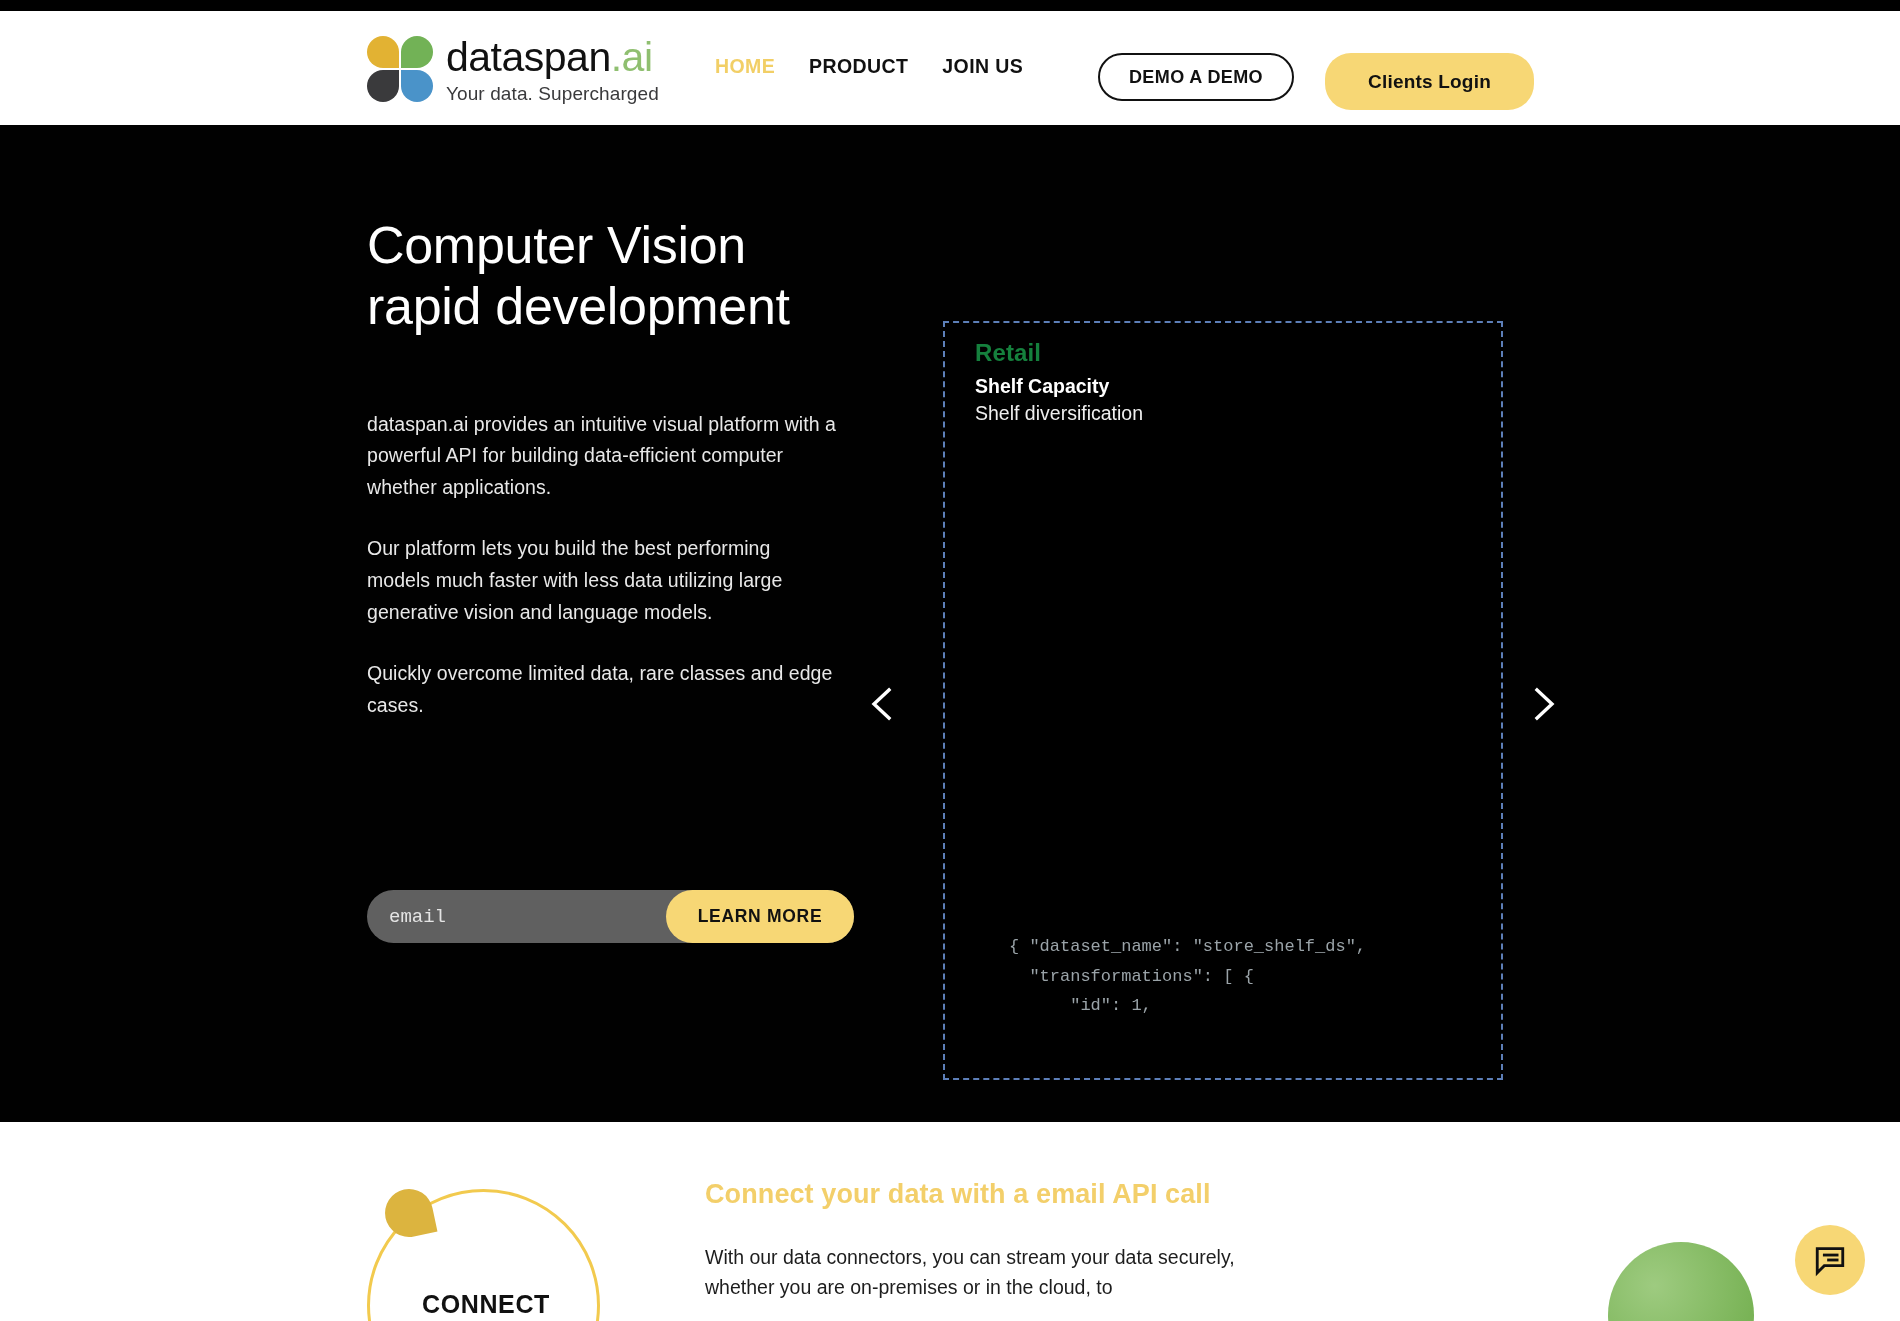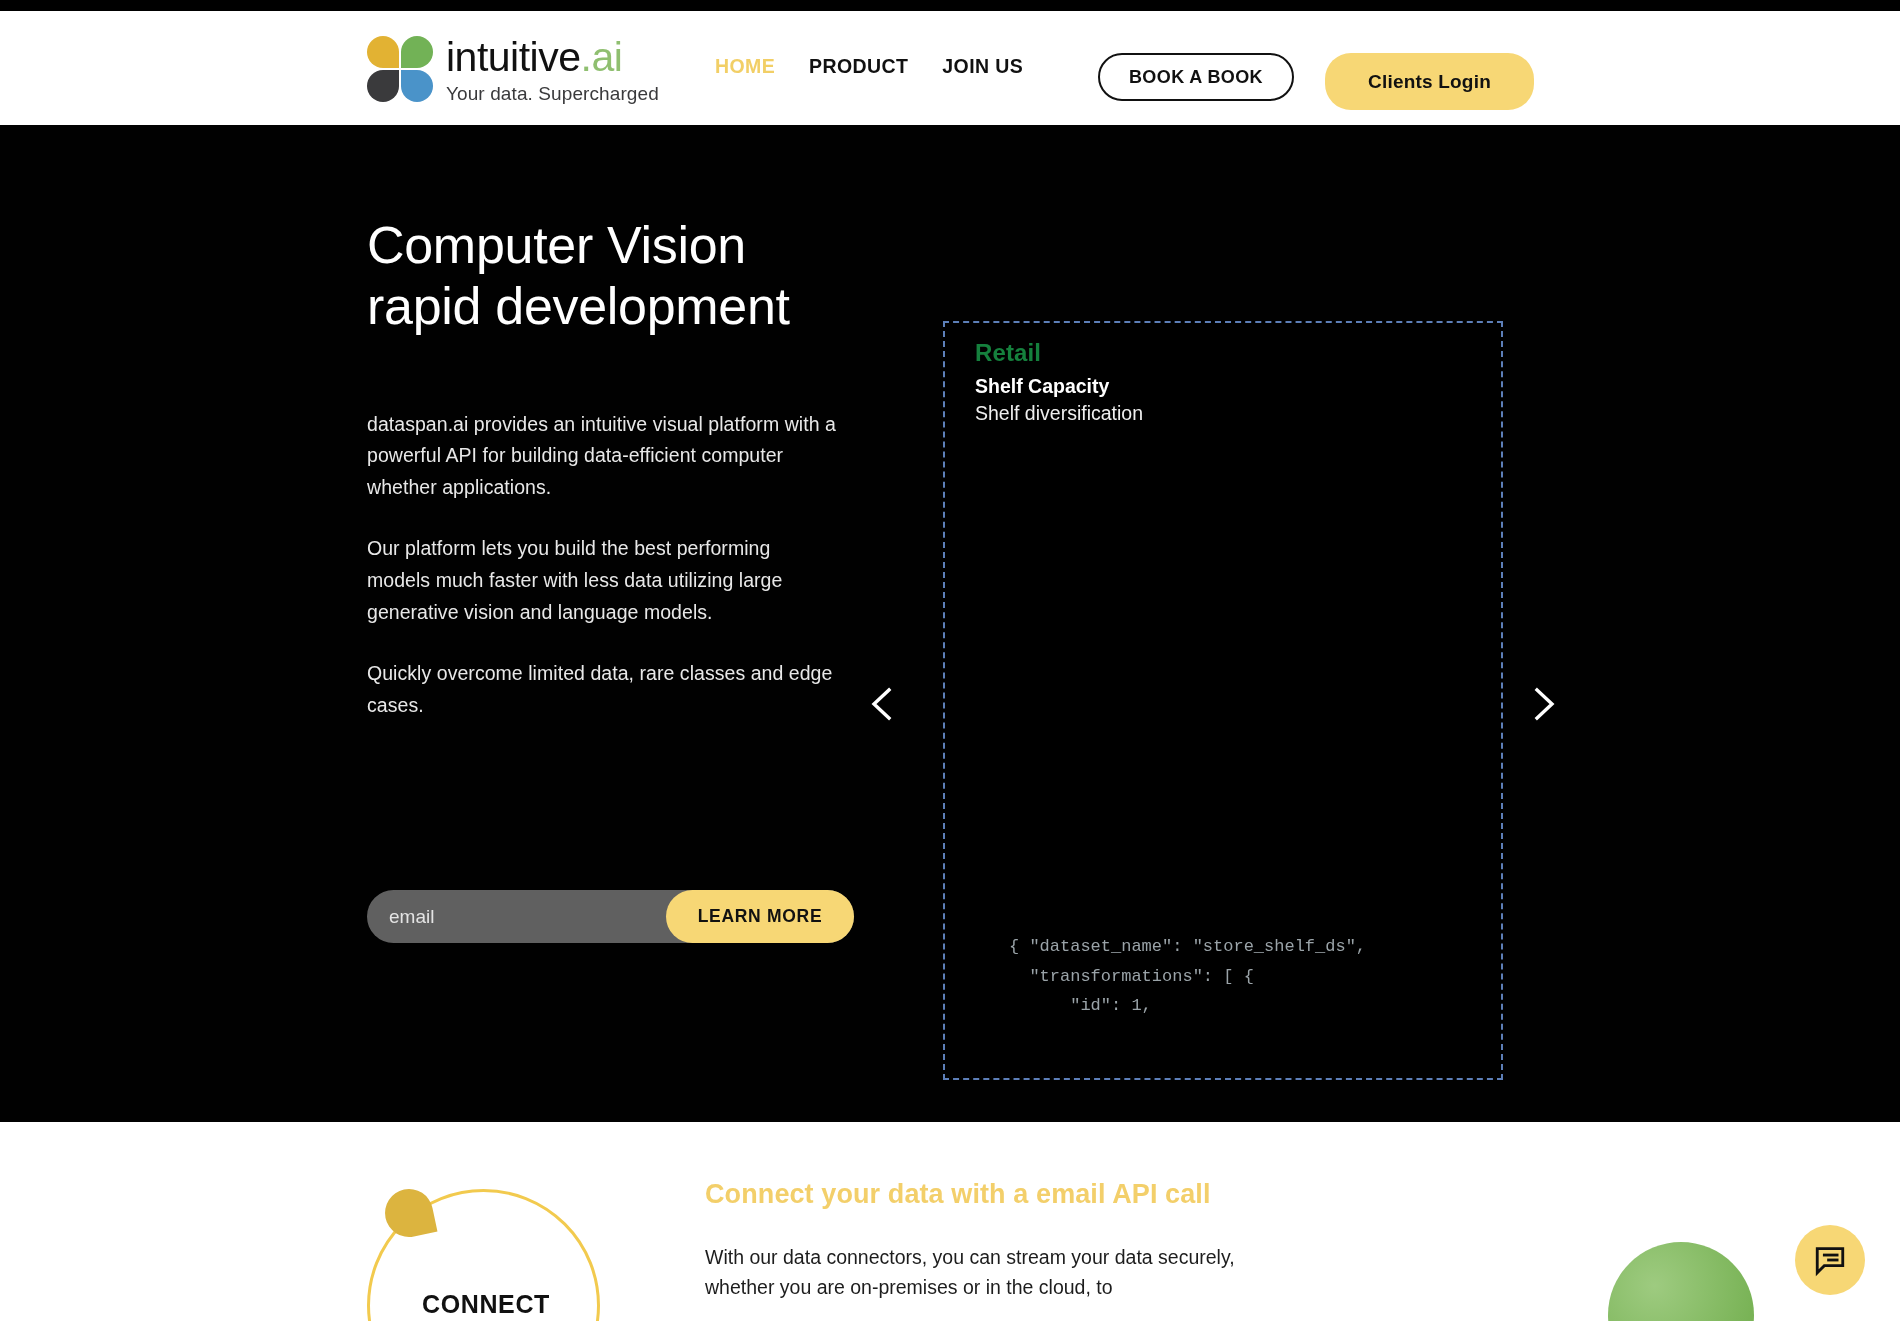--- a/index.html
+++ b/index.html
@@ -169,21 +169,21 @@
     align-items: center;
   }
   .email-input {
     flex: 1;
     height: 53px;
     border: none;
     outline: none;
     background: transparent;
     padding: 0 0 0 22px;
     font-size: 19px;
-    font-family: Liberation Sans, sans-serif;
+    font-family: Liberation Mono, monospace;
     color: #ffffff;
   }
   .email-input::placeholder { color: #e4e4e4; }
   .btn-learn {
     width: 188px;
     height: 53px;
     border: none;
     border-radius: 27px;
     background: #f7d775;
     font-size: 17.5px;
@@ -344,32 +344,32 @@
 <header class="site-header">
 
   <div class="logo-block">
     <div class="logo-mark">
       <span class="petal tl"></span>
       <span class="petal tr"></span>
       <span class="petal bl"></span>
       <span class="petal br"></span>
     </div>
     <div class="logo-text">
-      <div class="logo-word"><span>intuitive</span><span class="dot-ai">.ai</span></div>
+      <div class="logo-word"><span>dataspan</span><span class="dot-ai">.ai</span></div>
       <div class="logo-tagline">Your data. Supercharged</div>
     </div>
   </div>
 
   <nav class="nav">
     <a class="nav-link active">HOME</a>
     <a class="nav-link">PRODUCT</a>
     <a class="nav-link">JOIN US</a>
   </nav>
 
-  <div class="btn-demo">BOOK A BOOK</div>
+  <div class="btn-demo">DEMO A DEMO</div>
   <div class="btn-login">Clients Login</div>
 </header>
 
 <section class="hero">
 
   <div class="hero-left">
     <h1 class="hero-title">Computer Vision
 rapid development</h1>
     <p class="hero-para p1">dataspan.ai provides an intuitive visual platform with a powerful API for building data-efficient computer whether applications.</p>
     <p class="hero-para p2">Our platform lets you build the best performing models much faster with less data utilizing large generative vision and language models.</p>

